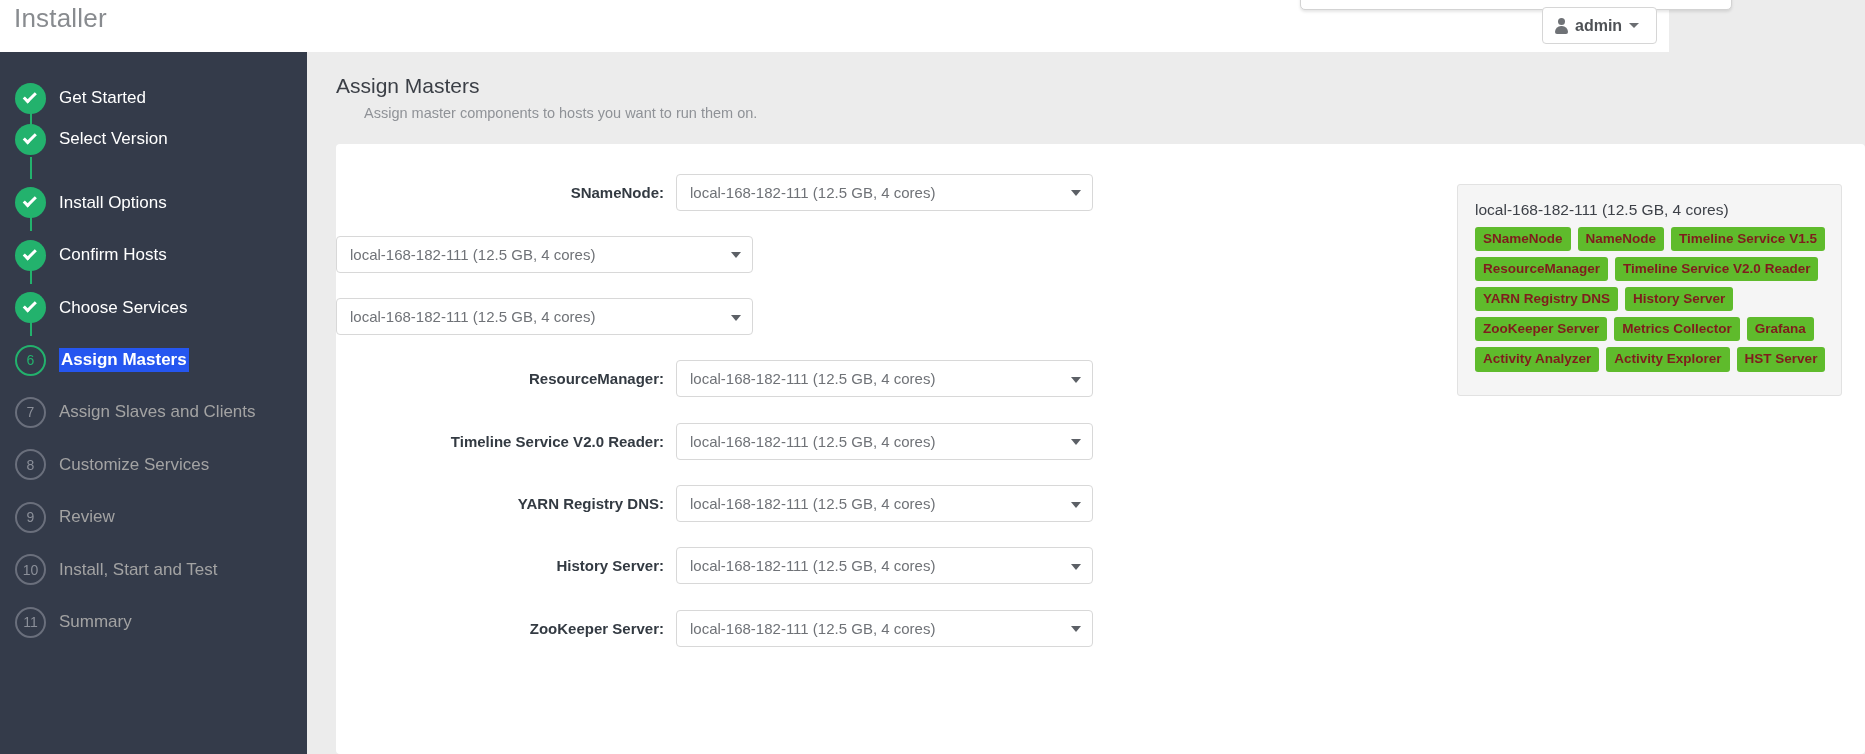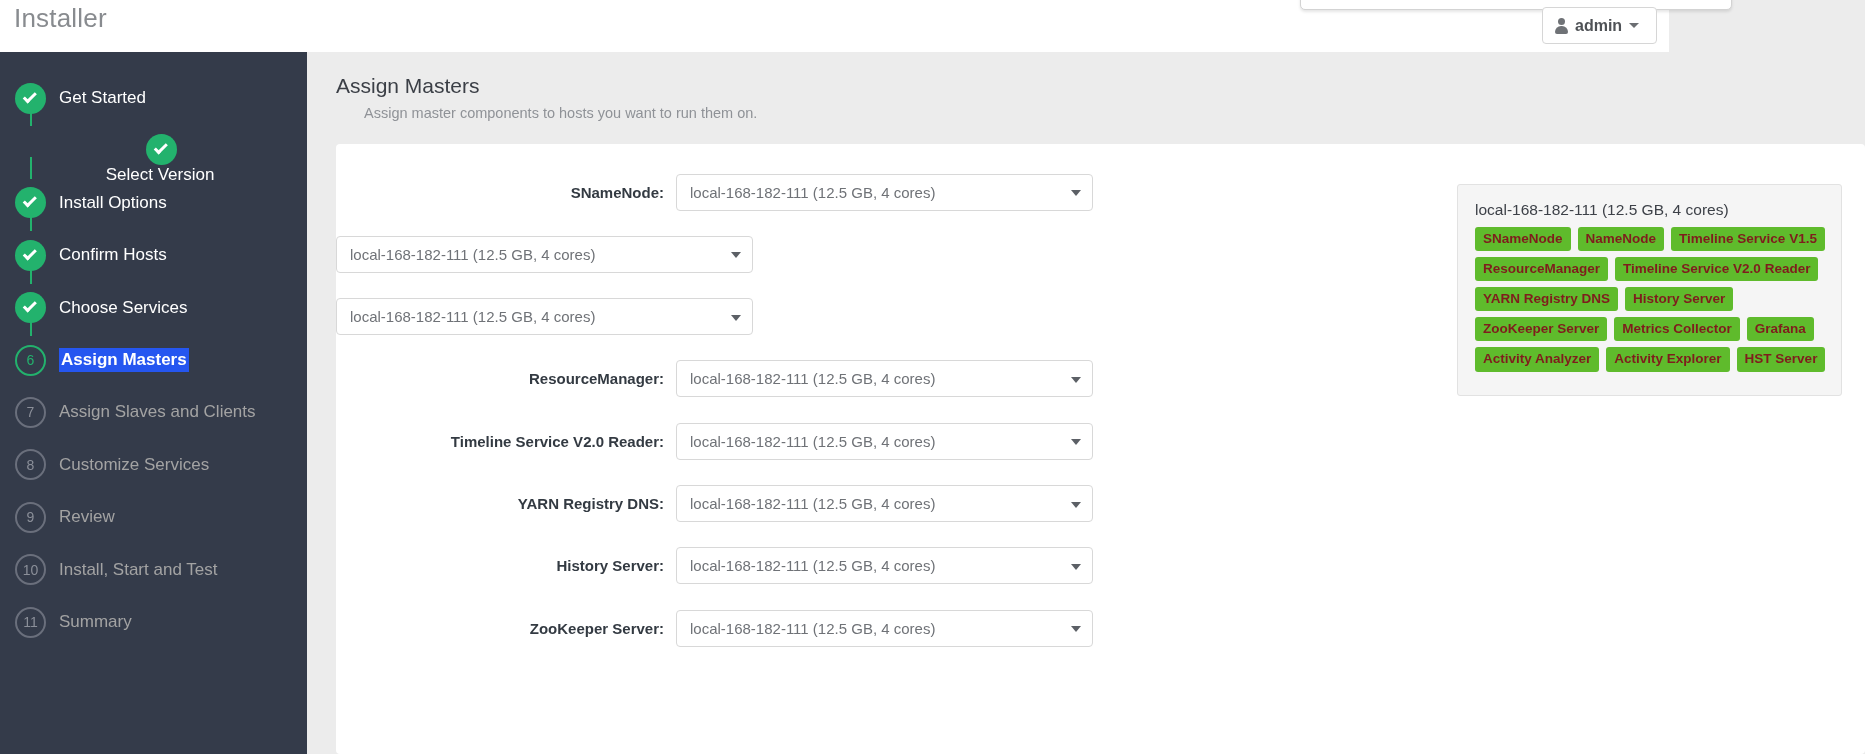--- a/index.html
+++ b/index.html
@@ -214,21 +214,21 @@
 
 <div id="sidebar">
   <div id="sidebar-steps">
       <div class="step done-label" style="top: 15px;">
         <div class="step-marker done">
           <span class="tick"></span>
         </div>
         <span class="step-label">Get Started</span>
       </div>
       <div class="connector" style="top: 53px; height: 21.4px;"></div>
-      <div class="step done-label" style="top: 82px; flex-direction: column;">
+      <div class="step done-label" style="top: 56px;">
         <div class="step-marker done">
           <span class="tick"></span>
         </div>
         <span class="step-label">Select Version</span>
       </div>
       <div class="connector" style="top: 105.4px; height: 21.4px;"></div>
       <div class="step done-label" style="top: 119.8px;">
         <div class="step-marker done">
           <span class="tick"></span>
         </div>

